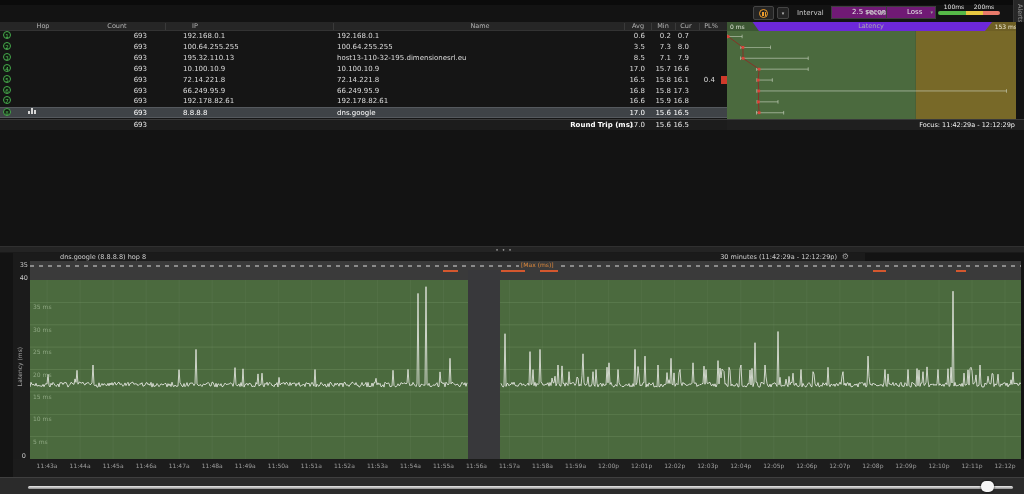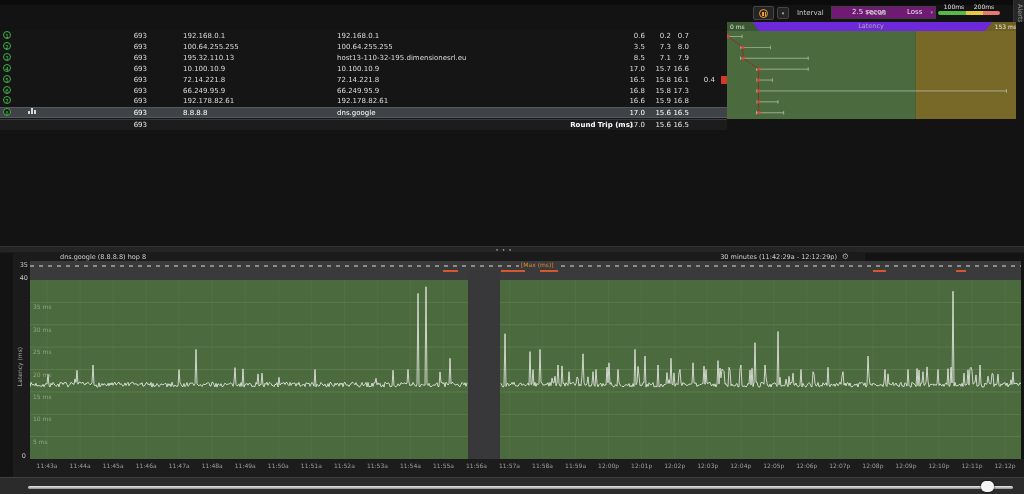--- a/index.html
+++ b/index.html
@@ -135,20 +135,36 @@
         <i style="left: 0px; width: 28px; background: rgb(86, 185, 72);"></i>
         <i style="left: 28px; width: 17px; background: rgb(232, 200, 64);"></i>
         <i style="left: 45px; width: 17px; background: rgb(232, 122, 106);"></i>
       </div>
   </div>
 
   <div class="abs" id="alerts-tab">
     <span>Alerts</span>
   </div>
 
+  <div class="abs" id="thead">
+    <span class="th" style="left:43px">Hop</span>
+    <span class="th" style="left:117px">Count</span>
+    <span class="th" style="left:195px">IP</span>
+    <span class="th" style="left:480px">Name</span>
+    <span class="th" style="left:638px">Avg</span>
+    <span class="th" style="left:663px">Min</span>
+    <span class="th" style="left:686px">Cur</span>
+    <span class="th" style="left:711px">PL%</span>
+    <i class="colsep" style="left:165px"></i>
+      <i class="colsep" style="left:333px"></i>
+      <i class="colsep" style="left:624px"></i>
+    <i class="colsep" style="left:651px"></i>
+      <i class="colsep" style="left:675px"></i>
+      <i class="colsep" style="left:699px"></i>
+  </div>
 
   <div class="abs" id="lat-head">
     <div id="lat-tab-min">0 ms</div>
     <div id="lat-title">Latency</div>
     <div id="lat-tab-max">153 ms</div>
   </div>
 
   <div class="abs" id="rows">
       <div class="trow" style="top: 0px;">
         <span class="badge">1</span>
@@ -276,20 +292,21 @@
   <div class="abs" id="pl-marker"></div>
   <div class="abs" id="right-gutter"></div>
 
   <div class="abs" id="tfoot">
     <span class="c-count">693</span>
     <span class="f-label">Round Trip (ms)</span>
     <span class="c-avg">17.0</span>
     <span class="c-min">15.6</span>
     <span class="c-cur">16.5</span>
   </div>
+  <div class="abs" id="focusbar">Focus: 11:42:29a - 12:12:29p</div>
 
   <div class="abs" id="midgap"></div>
 
   <div class="abs" id="splitter">
     <span>•••</span>
   </div>
 
   <div class="abs" id="bpanel">
     <div id="bp-title-l">dns.google (8.8.8.8) hop 8</div>
     <div id="bp-title-r">30 minutes (11:42:29a - 12:12:29p)</div>

